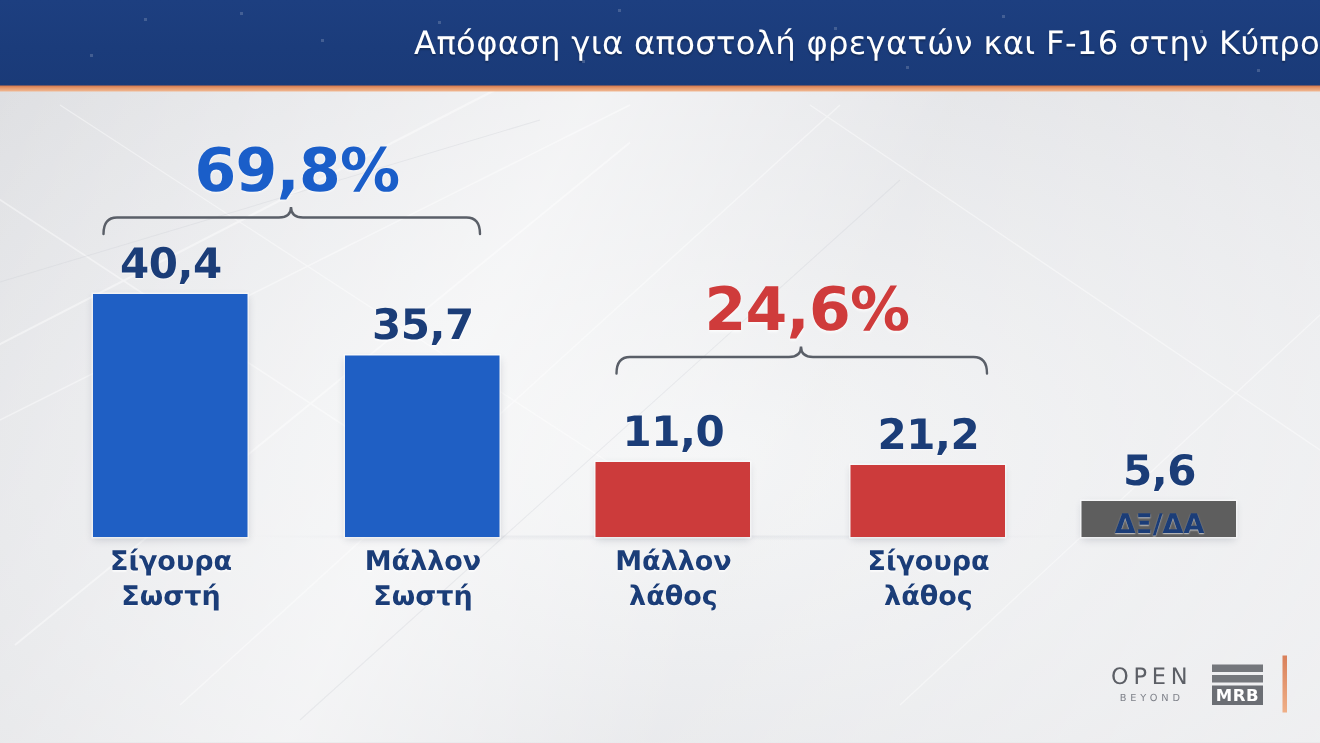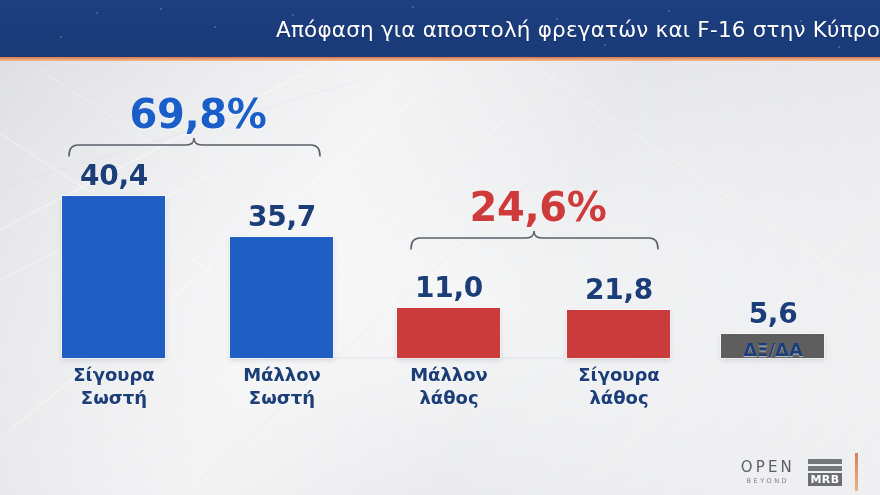--- a/index.html
+++ b/index.html
@@ -59,21 +59,21 @@
   }
 
   
   .bracket { position:absolute; }
   .grouptotal {
     position:absolute; text-align:center; font-size:40px; font-weight:bold;
     letter-spacing:-.4px; text-shadow:0 1px 2px rgba(255,255,255,.75);
   }
 
   
-  .logos { position:absolute; right:22px; bottom:4px; display:flex; align-items:center; gap:13px; }
+  .logos { position:absolute; right:22px; bottom:20px; display:flex; align-items:center; gap:13px; }
   .open-logo { display:flex; flex-direction:column; align-items:center; }
   .open-word { font-size:15px; letter-spacing:3.2px; color:#5c5f66; font-weight:500; line-height:1; }
   .open-sub { font-size:6.5px; letter-spacing:2.6px; color:#7f828a; margin-top:3px; line-height:1; }
   .mrb { width:34px; }
   .mrb .bar1 { height:5px; background:#74777c; margin-bottom:2px; }
   .mrb .bar2 { height:5px; background:#74777c; margin-bottom:2px; }
   .mrb .word {
     background:#6b6e74; color:#ffffff; font-size:11px; font-weight:bold;
     text-align:center; letter-spacing:.4px; line-height:13px; height:13px;
   }
@@ -158,21 +158,21 @@
     <div class="bar-wrap" style="left:397px;">
       <div class="value" style="bottom:54px;">11,0</div>
       <div class="bar" style="left:0; width:103px; height:50px; background:#cc3b3b;"></div>
       <div class="catlabel">
         <div>Μάλλον</div>
         <div>λάθος</div>
       </div>
     </div>
 
     <div class="bar-wrap" style="left:567px;">
-      <div class="value" style="bottom:52px;">21,8</div>
+      <div class="value" style="bottom:52px;">21,2</div>
       <div class="bar" style="left:0; width:103px; height:48px; background:#cc3b3b;"></div>
       <div class="catlabel">
         <div>Σίγουρα</div>
         <div>λάθος</div>
       </div>
     </div>
 
     <div class="bar-wrap" style="left:721px;">
       <div class="value" style="bottom:28px;">5,6</div>
       <div class="bar" style="left:0; width:103px; height:24px; background:#5e5e5e;"></div>

